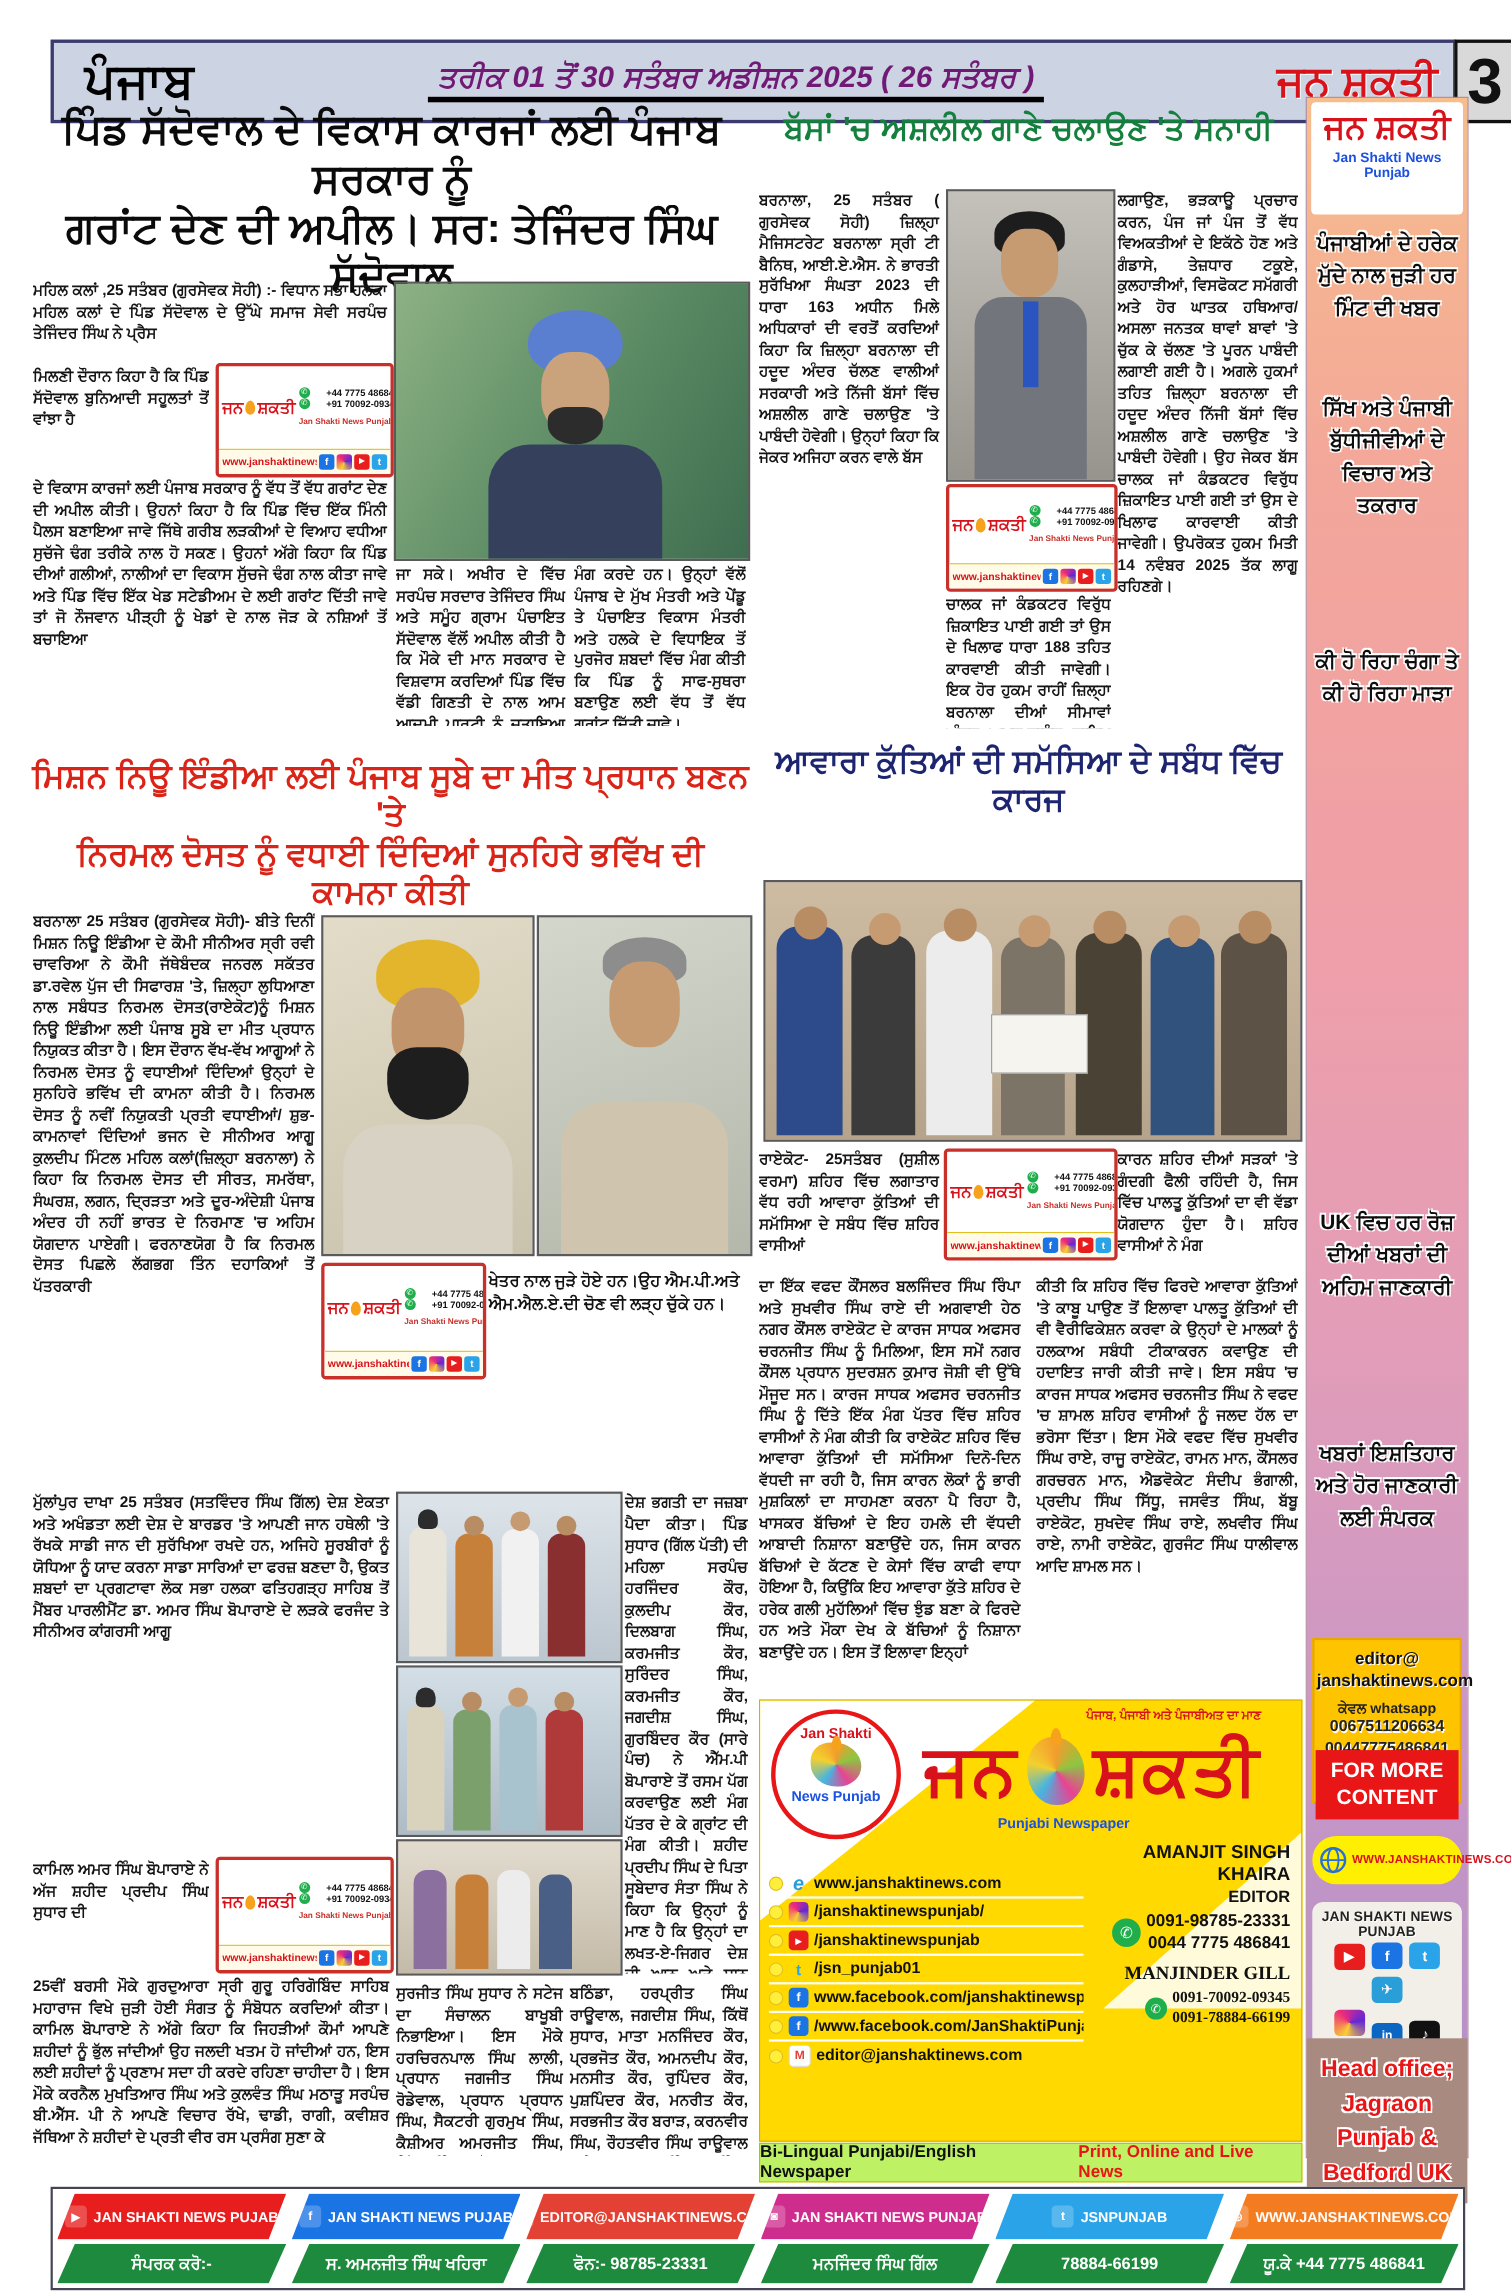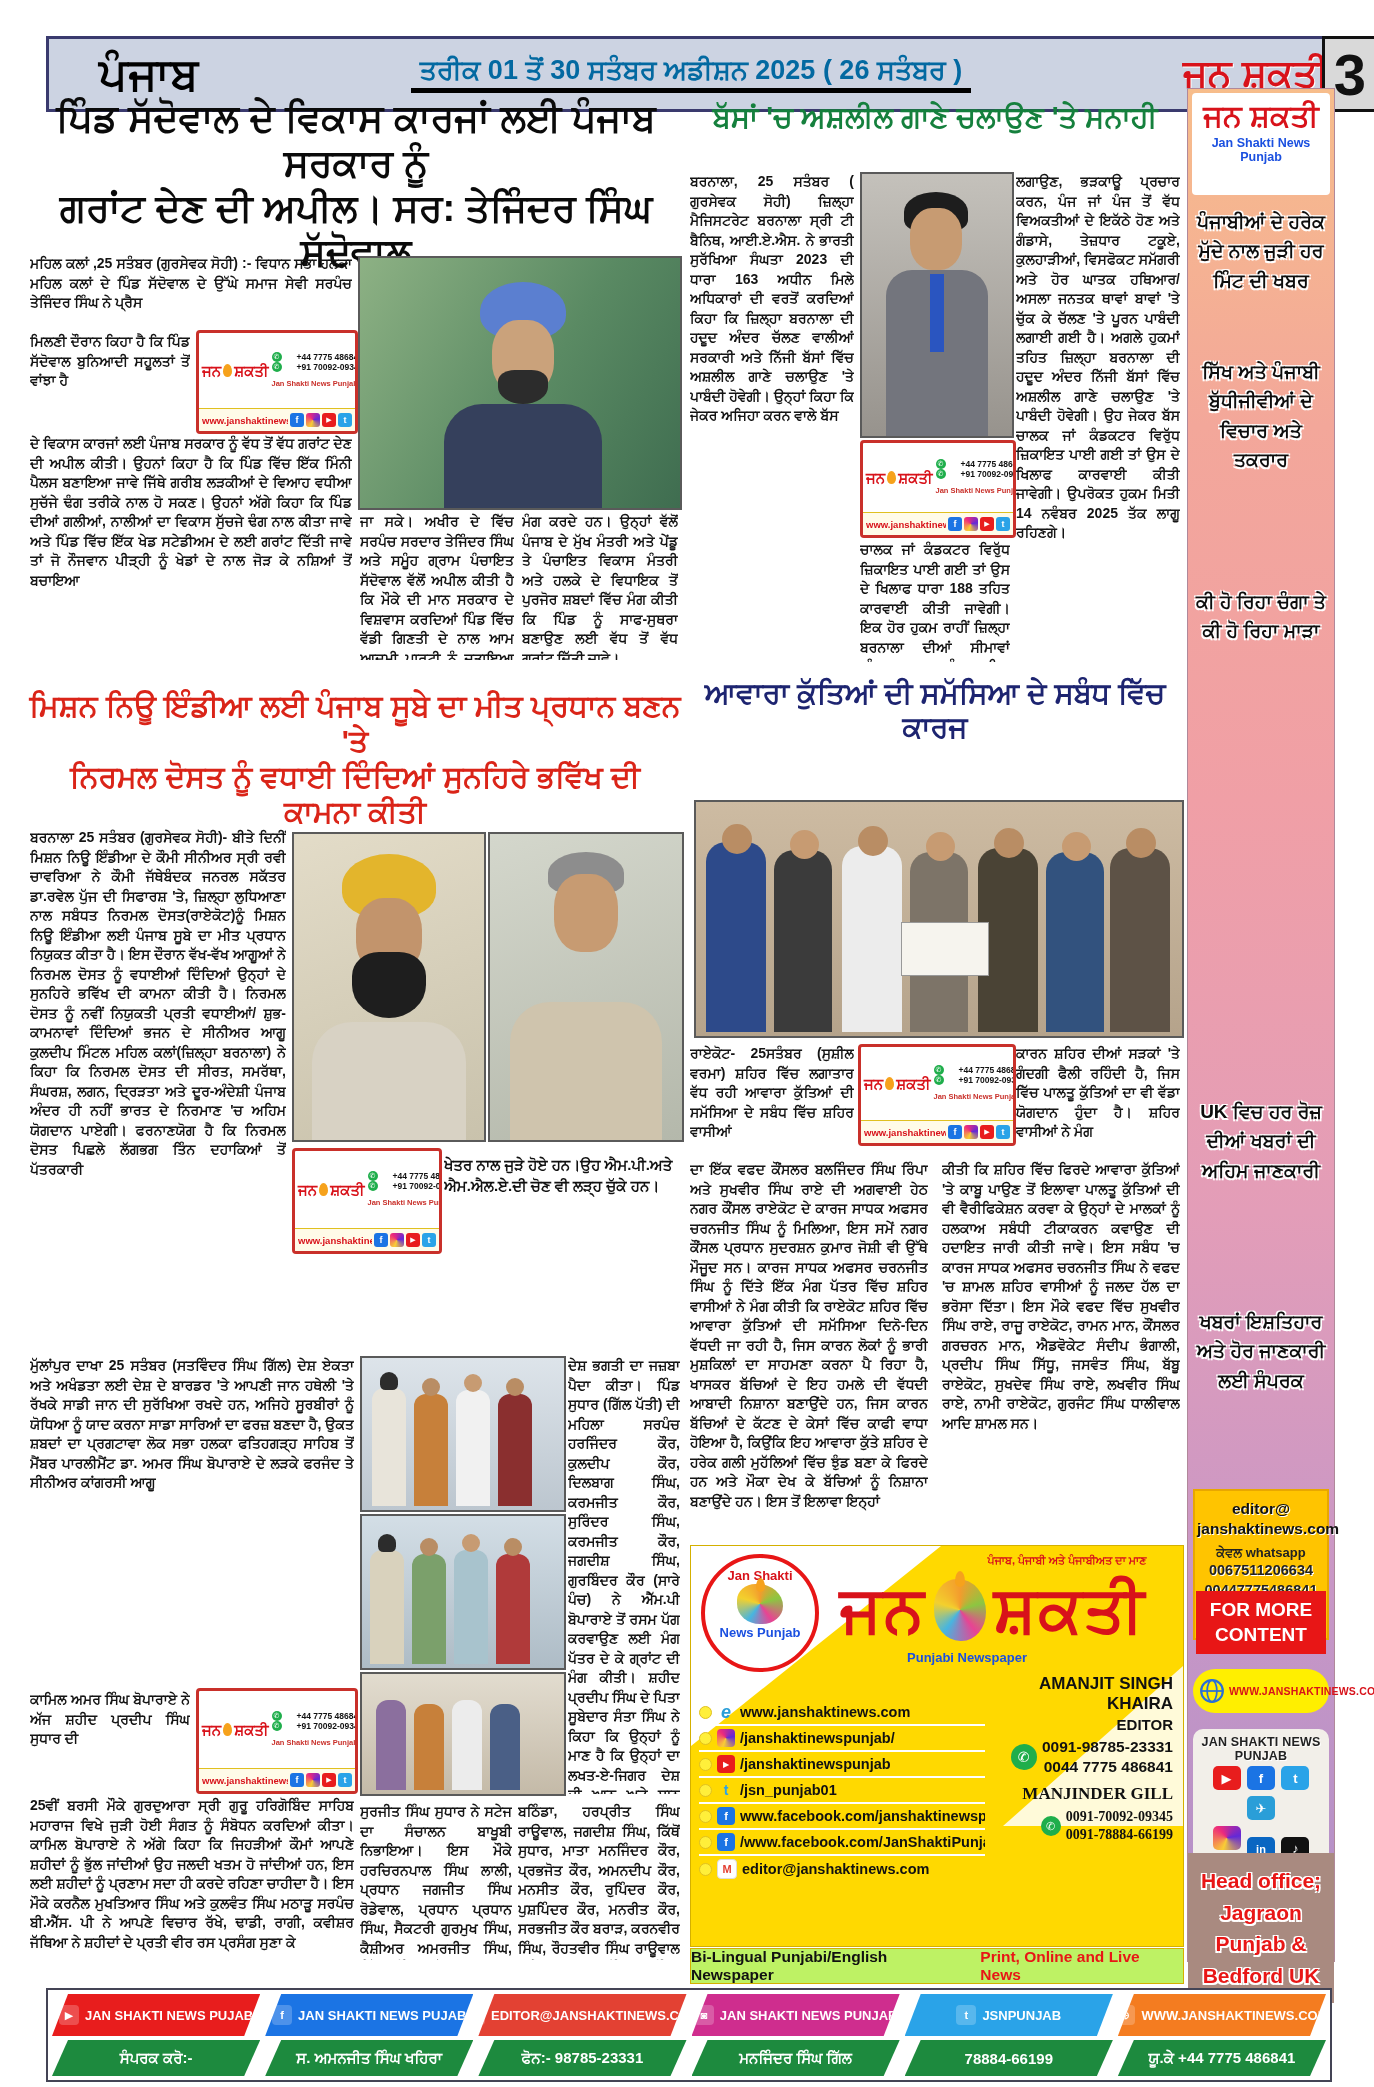--- a/index.html
+++ b/index.html
@@ -1,23 +1,23 @@
 <!DOCTYPE html>
 <html><head>
 <meta charset="utf-8">
 <style>
   html,body{margin:0;padding:0;background:#fff;}
   .page{position:relative;width:1374px;height:2087px;background:#fff;overflow:hidden;
         font-family:"Liberation Sans","DejaVu Sans",sans-serif;color:#111;}
   .abs{position:absolute;}
   
   .hdr{left:46px;top:36px;width:1272px;height:70px;background:#ccd3e2;border:3px solid #3a3a6e;
-       display:flex;align-items:center;padding-left:22px;}
+       display:flex;align-items:center;}
   .hdr-section{font-size:44px;font-weight:bold;color:#000;margin-left:28px;letter-spacing:1px;}
-  .hdr-date{flex:1;text-align:center;font-size:27px;font-weight:bold;color:#0369a1;}
+  .hdr-date{flex:1;text-align:center;font-size:27px;font-weight:bold;color:#701a75;font-style:italic;}
   .hdr-date .u{display:block;width:560px;height:5px;background:#000;margin:2px auto 0;}
   .hdr-brand{font-size:38px;font-weight:bold;color:#d8121a;margin-right:14px;
              text-shadow:1px 1px 0 #fff;}
   .pgnum{left:1322px;top:36px;width:50px;height:70px;background:#d9d9d9;border:3px solid #111;
          font-size:58px;font-weight:bold;color:#111;display:flex;align-items:center;justify-content:center;}
   
   .hl{font-weight:bold;text-align:center;line-height:1.18;}
   .hl-a1{left:30px;top:96px;width:652px;font-size:38px;color:#0a0a0a;}
   .hl-a2{left:688px;top:100px;width:494px;font-size:29px;color:#15803d;}
   .hl-a3{left:28px;top:688px;width:654px;font-size:30px;color:#da2418;}

